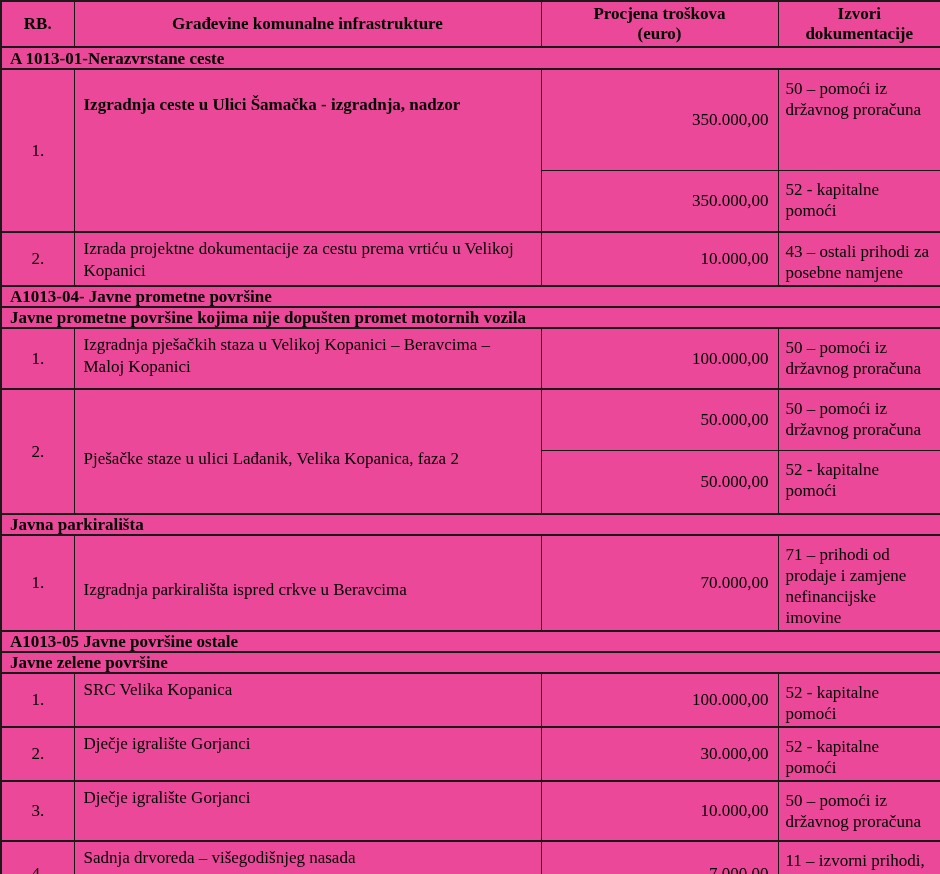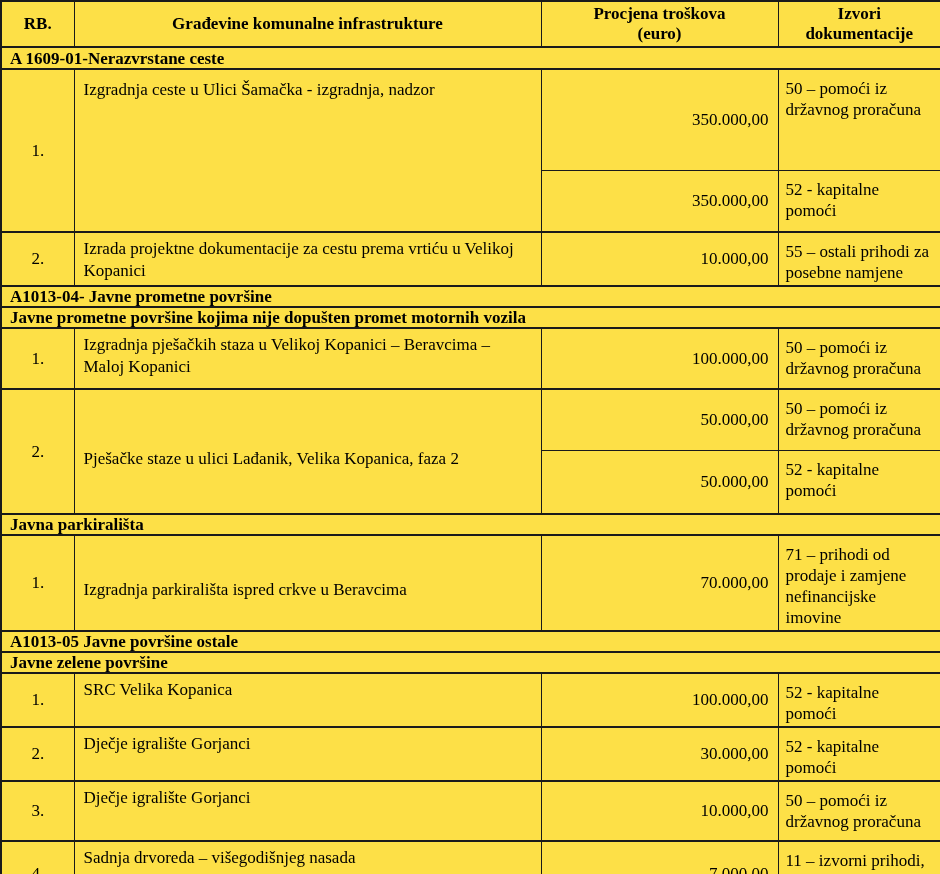--- a/index.html
+++ b/index.html
@@ -1,19 +1,19 @@
 <!DOCTYPE html>
 <html><head>
 <meta charset="utf-8">
 <style>
   * { box-sizing: border-box; }
   body { margin: 0; background: #ffffff; }
   .page {
     width: 940px; height: 874px; overflow: hidden;
-    background: #fde047; position: relative;
+    background: #ec4899; position: relative;
   }
   table.estimate {
     border-collapse: collapse; table-layout: fixed;
     width: 940px;
     font-family: "Liberation Serif", "DejaVu Serif", serif;
     font-size: 17px; color: #000;
     border: 2px solid #1a1a1a; border-bottom: none;
   }
   col.c1 { width: 73px; }
   col.c2 { width: 467px; }
@@ -27,21 +27,21 @@
   }
   tr.section > td {
     border-top-width: 2px; border-bottom-width: 2px;
     font-weight: bold; padding: 0 8px; line-height: 19px;
     vertical-align: middle;
   }
   tr.grp > td { border-top-width: 2px; }
   tr.sub > td { border-top-width: 1px; }
   td.rb   { text-align: center; vertical-align: middle; padding: 2px; }
   td.desc { vertical-align: top; padding: 5px 10px 2px 9px; line-height: 22px; }
-  td.desc.pt-lg { padding-top: 9px; }
+  td.desc.pt-lg { padding-top: 24px; font-weight: bold; }
   td.desc.mid { vertical-align: middle; padding-top: 16px; }
   td.cost { text-align: right; vertical-align: middle; padding: 2px 9px 2px 2px; margin-top: 8px; }
   td.src  { vertical-align: top; padding: 8px 6px 2px 7px; line-height: 21px; }
 </style>
 </head>
 <body>
 
 <div class="page">
   <table class="estimate">
     <colgroup>
@@ -56,39 +56,39 @@
         <th>Građevine komunalne infrastrukture</th>
         <th>
           <div>Procjena troškova</div>
           <div>(euro)</div>
         </th>
         <th>Izvori dokumentacije</th>
       </tr>
     </thead>
     <tbody>
       <tr class="section" style="height:22px;">
-        <td colspan="4">A 1609-01-Nerazvrstane ceste</td>
+        <td colspan="4">A 1013-01-Nerazvrstane ceste</td>
       </tr>
 
       <tr class="grp" style="height:101px;">
         <td class="rb" rowspan="2">1.</td>
         <td class="desc pt-lg" rowspan="2">Izgradnja ceste u Ulici Šamačka - izgradnja, nadzor</td>
         <td class="cost">350.000,00</td>
         <td class="src">50 – pomoći iz državnog proračuna</td>
       </tr>
       <tr class="sub" style="height:62px;">
         <td class="cost">350.000,00</td>
         <td class="src">52 - kapitalne pomoći</td>
       </tr>
 
       <tr class="grp" style="height:46px;">
         <td class="rb">2.</td>
         <td class="desc">Izrada projektne dokumentacije za cestu prema vrtiću u Velikoj Kopanici</td>
         <td class="cost">10.000,00</td>
-        <td class="src">55 – ostali prihodi za posebne namjene</td>
+        <td class="src">43 – ostali prihodi za posebne namjene</td>
       </tr>
 
       <tr class="section" style="height:21px;">
         <td colspan="4">A1013-04- Javne prometne površine</td>
       </tr>
       <tr class="section" style="height:16px;">
         <td colspan="4">Javne prometne površine kojima nije dopušten promet motornih vozila</td>
       </tr>
 
       <tr class="grp" style="height:61px;">

